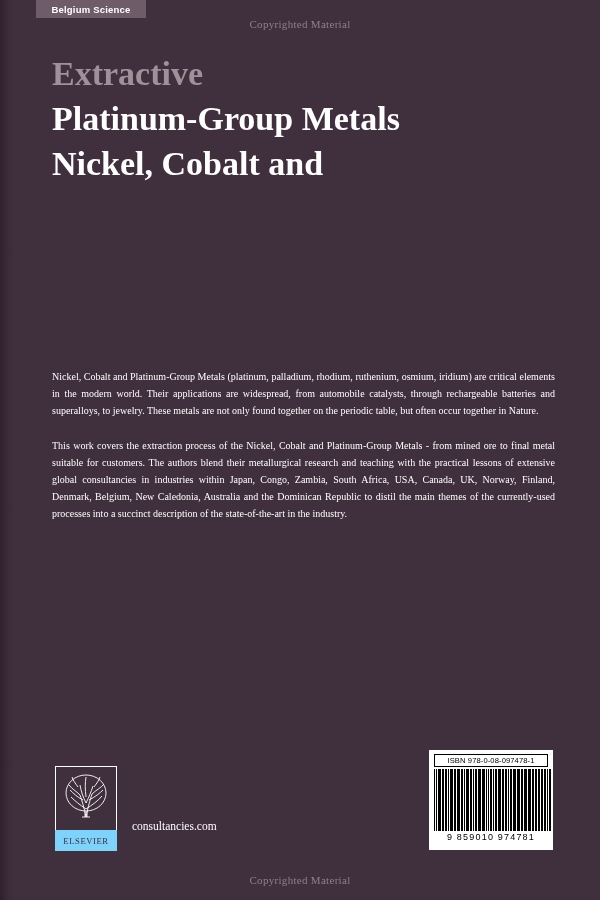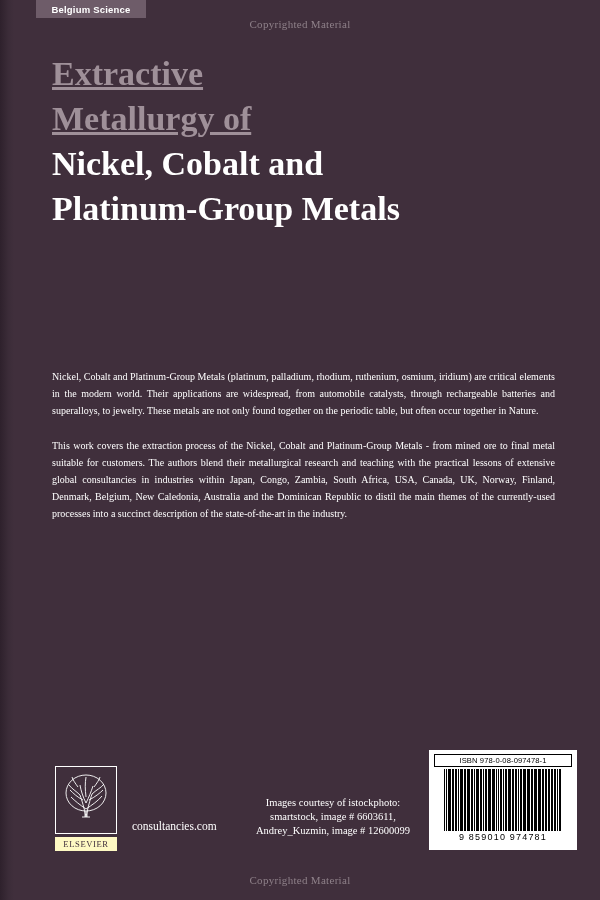--- a/index.html
+++ b/index.html
@@ -74,21 +74,20 @@
   .title-line {
     font-family: "Liberation Serif", serif;
     font-weight: bold;
     font-size: 34px;
     line-height: 1.32;
     color: #ffffff;
     white-space: nowrap;
   }
   .title-line .accent {
     color: #9f9099;
-    text-decoration: underline;
   }
   .authors {
     position: absolute;
     left: 52px;
     top: 290px;
     width: 510px;
     color: #ffffff;
     font-family: "Liberation Serif", serif;
     font-size: 13.5px;
     line-height: 1.55;
@@ -121,22 +120,22 @@
     border: 1.6px solid #ffffff;
     box-sizing: border-box;
     position: relative;
     overflow: hidden;
   }
   .logo-word {
     position: absolute;
     left: 0;
     bottom: 0;
     width: 62px;
-    height: 14px;
-    background: #fef9c3;
+    height: 21px;
+    background: #7dd3fc;
     color: #402f3c;
     font-family: "Liberation Serif", serif;
     font-size: 8.6px;
     letter-spacing: 0.6px;
     display: flex;
     align-items: center;
     justify-content: center;
   }
   .elsevier-url {
     position: absolute;
@@ -155,21 +154,21 @@
     font-family: "Liberation Serif", serif;
     font-size: 10.5px;
     line-height: 1.35;
     text-align: center;
   }
   
   .barcode-area {
     position: absolute;
     left: 429px;
     top: 750px;
-    width: 148px;
+    width: 124px;
     height: 100px;
     background: #ffffff;
     padding: 4px 5px 2px 5px;
     box-sizing: border-box;
   }
   .isbn-text {
     font-family: "Liberation Sans", sans-serif;
     font-size: 7.6px;
     color: #000000;
     text-align: center;
@@ -209,27 +208,24 @@
 
   <div class="series-tab">Belgium Science</div>
 
   <div class="copyright-top">Copyrighted Material</div>
 
   <div class="title-block">
     <div class="title-line">
       <span class="accent">Extractive</span>
     </div>
     <div class="title-line">
-      <span class="accent">Metallurgy of</span>
+      <span>Platinum-Group Metals</span>
     </div>
     <div class="title-line">
       <span>Nickel, Cobalt and</span>
-    </div>
-    <div class="title-line">
-      <span>Platinum-Group Metals</span>
     </div>
   </div>
 
 
   <div class="blurb">
     <p>Nickel, Cobalt and Platinum-Group Metals (platinum, palladium, rhodium, ruthenium, osmium, iridium) are critical elements in the modern world. Their applications are widespread, from automobile catalysts, through rechargeable batteries and superalloys, to jewelry. These metals are not only found together on the periodic table, but often occur together in Nature.</p>
     <p>This work covers the extraction process of the Nickel, Cobalt and Platinum-Group Metals - from mined ore to final metal suitable for customers. The authors blend their metallurgical research and teaching with the practical lessons of extensive global consultancies in industries within Japan, Congo, Zambia, South Africa, USA, Canada, UK, Norway, Finland, Denmark, Belgium, New Caledonia, Australia and the Dominican Republic to distil the main themes of the currently-used processes into a succinct description of the state-of-the-art in the industry.</p>
   </div>
 
   <div class="elsevier-logo">
@@ -254,21 +250,20 @@
           <path d="M29 50 L 29 44"></path>
           <path d="M31 50 L 31 44"></path>
         </g>
       </svg>
     </div>
     <div class="logo-word">ELSEVIER</div>
   </div>
 
   <div class="elsevier-url">consultancies.com</div>
 
-  <div class="image-credit">Images courtesy of istockphoto: smartstock, image # 6603611, Andrey_Kuzmin, image # 12600099</div>
 
   <div class="barcode-area">
     <div class="isbn-text">ISBN 978-0-08-097478-1</div>
     <div class="bars" id="bars">
         <span style="width: 1px; margin-right: 1px;"></span>
         <span style="width: 1px; margin-right: 1px;"></span>
         <span style="width: 3px; margin-right: 1px;"></span>
         <span style="width: 2px; margin-right: 1px;"></span>
         <span style="width: 2px; margin-right: 1px;"></span>
         <span style="width: 1px; margin-right: 1px;"></span>

